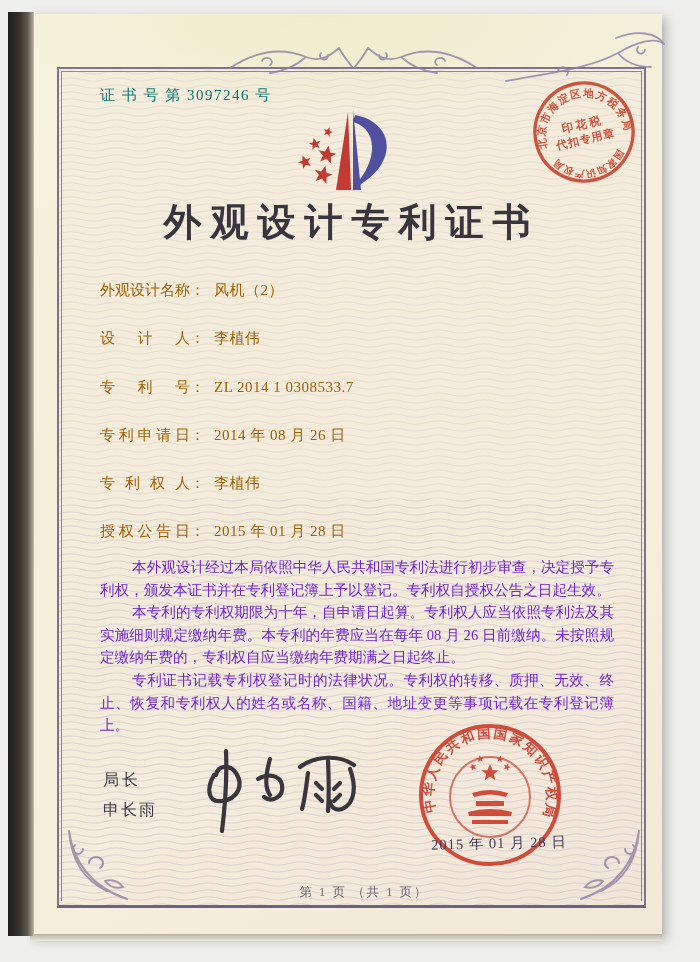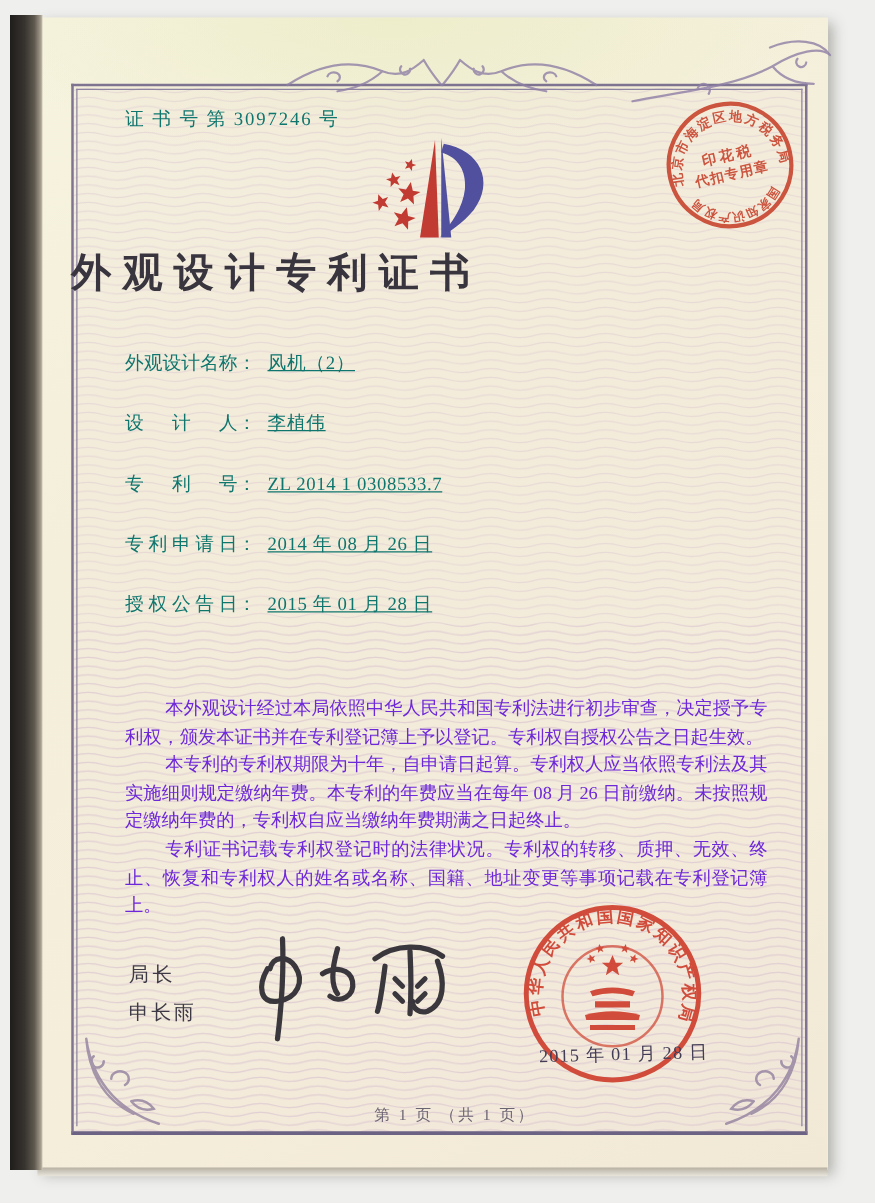--- a/index.html
+++ b/index.html
@@ -38,25 +38,25 @@
     border:1px solid #8d84a1; border-bottom:none;
   }
   .waves-svg { position:absolute; left:59px; top:69px; }
   
   .cert-number {
     position:absolute; left:100px; top:86px;
     font-size:15px; color:#0f766e; letter-spacing:1.5px;
   }
   .title {
     position:absolute; left:57px; top:197px; width:589px;
-    text-align:left; font-size:32px; font-weight:bold;
+    text-align:center; font-size:38px; font-weight:bold;
     letter-spacing:9px; color:#39353f;
   }
   .fields { position:absolute; left:100px; top:281px; width:480px; }
-  .field-row { height:48.3px; font-size:15px; color:#0f766e;text-decoration:underline; }
+  .field-row { height:48.3px; font-size:15px; color:#a16207; }
   .field-label {
     display:inline-block; width:90px;
     text-align:justify; text-align-last:justify;
     letter-spacing:0;
   }
   .field-colon { display:inline-block; }
   .field-value { margin-left:9px; letter-spacing:.5px; }
   .paragraphs {
     position:absolute; left:100px; top:556px; width:514px;
     font-size:14.6px; line-height:22.6px; color:#6d28d9;
@@ -181,20 +181,23 @@
     <span class="field-label">外观设计名称</span><span class="field-colon">：</span><span class="field-value">风机（2）</span>
   </div>
   <div class="field-row">
     <span class="field-label">设计人</span><span class="field-colon">：</span><span class="field-value">李植伟</span>
   </div>
   <div class="field-row">
     <span class="field-label">专利号</span><span class="field-colon">：</span><span class="field-value">ZL 2014 1 0308533.7</span>
   </div>
   <div class="field-row">
     <span class="field-label">专利申请日</span><span class="field-colon">：</span><span class="field-value">2014 年 08 月 26 日</span>
+  </div>
+  <div class="field-row">
+    <span class="field-label">专利权人</span><span class="field-colon">：</span><span class="field-value">李植伟</span>
   </div>
   <div class="field-row">
     <span class="field-label">授权公告日</span><span class="field-colon">：</span><span class="field-value">2015 年 01 月 28 日</span>
   </div>
 </div>
 
 <div class="paragraphs">
   <p>本外观设计经过本局依照中华人民共和国专利法进行初步审查，决定授予专利权，颁发本证书并在专利登记簿上予以登记。专利权自授权公告之日起生效。</p>
   <p>本专利的专利权期限为十年，自申请日起算。专利权人应当依照专利法及其实施细则规定缴纳年费。本专利的年费应当在每年 08 月 26 日前缴纳。未按照规定缴纳年费的，专利权自应当缴纳年费期满之日起终止。</p>
   <p>专利证书记载专利权登记时的法律状况。专利权的转移、质押、无效、终止、恢复和专利权人的姓名或名称、国籍、地址变更等事项记载在专利登记簿上。</p>

